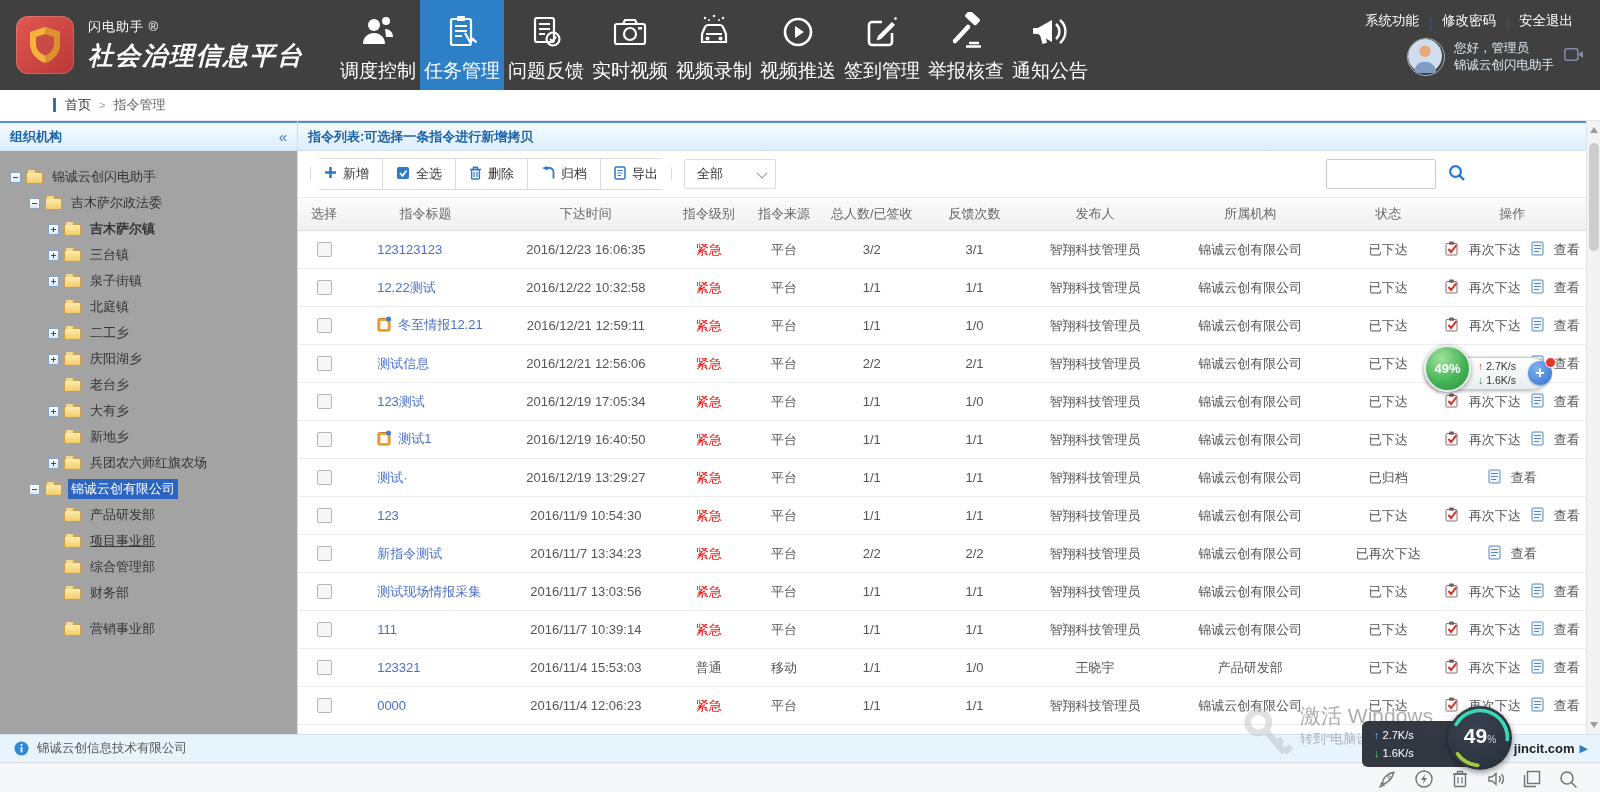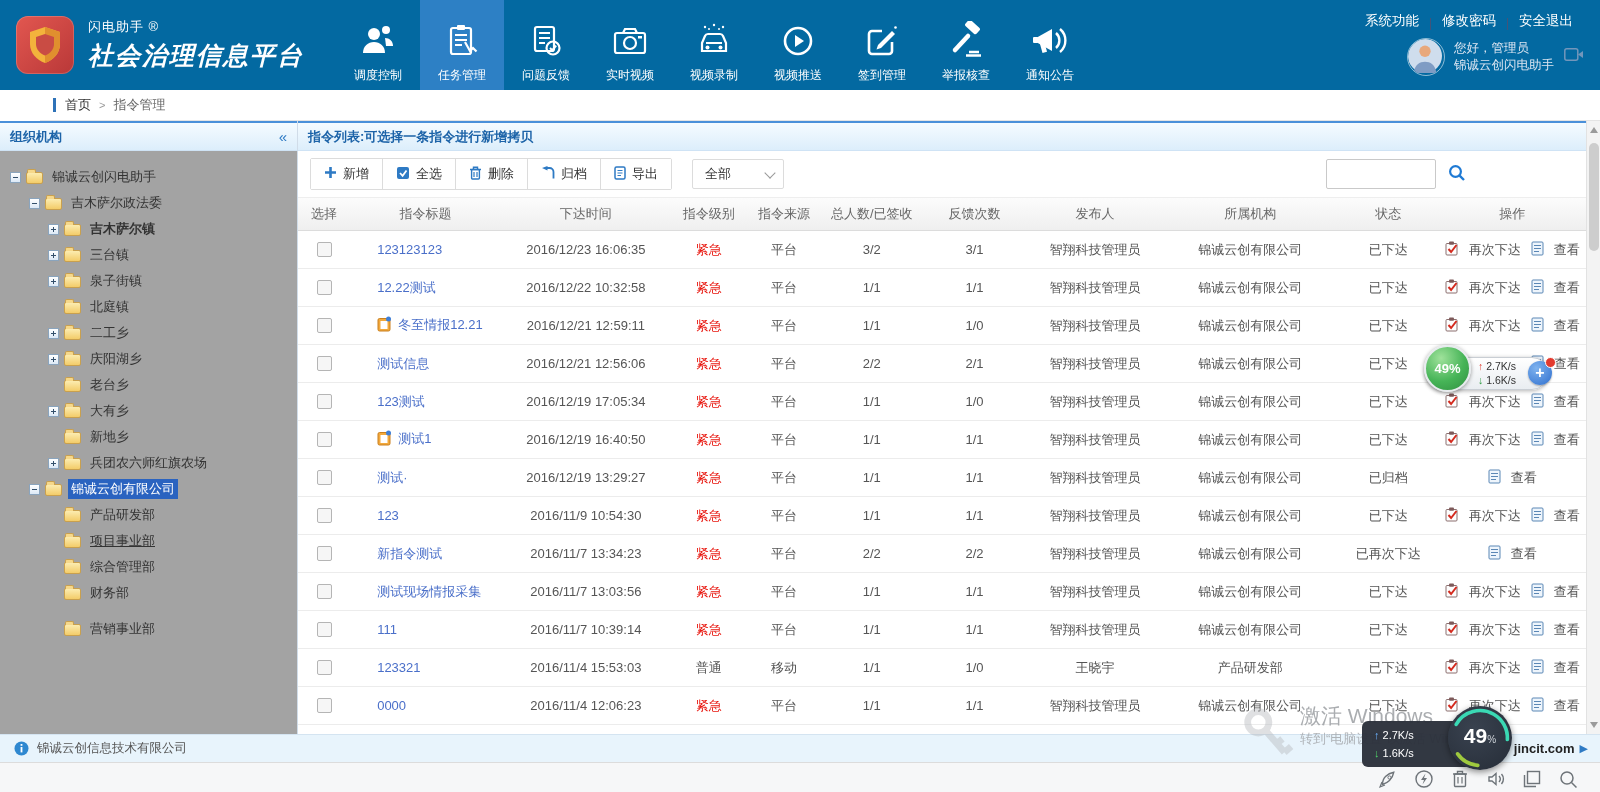--- a/index.html
+++ b/index.html
@@ -1,31 +1,31 @@
 <!DOCTYPE html>
 <html><head>
 <meta charset="utf-8">
 <style>
   html,body{margin:0;padding:0;}
   body{width:1600px;height:792px;position:relative;overflow:hidden;background:#fff;
        font-family:"Liberation Sans","DejaVu Sans",sans-serif;font-size:13px;color:#333;}
   
-  .header{height:90px;background:#0369a1;display:flex;align-items:stretch;}
+  .header{height:90px;background:#404040;display:flex;align-items:stretch;}
   .logo-wrap{display:flex;align-items:center;padding-left:16px;width:336px;box-sizing:border-box;flex:none;}
   .app-icon{width:58px;height:58px;border-radius:12px;background:linear-gradient(135deg,#e25750,#b93838);
             display:flex;align-items:center;justify-content:center;flex:none;box-shadow:inset 0 0 0 1px rgba(255,255,255,.18);}
   .titles{margin-left:14px;color:#fff;}
   .t1{font-size:13px;letter-spacing:1px;}
   .t2{font-size:25px;font-weight:bold;letter-spacing:2px;margin-top:3px;white-space:nowrap;font-style:italic;}
   .nav{display:flex;flex:none;}
   .nav-item{width:84px;display:flex;flex-direction:column;align-items:center;justify-content:flex-end;
             padding-bottom:6px;box-sizing:border-box;cursor:pointer;}
   .nav-item.active{background:#2d80c5;}
   .nav-ico{height:46px;display:flex;align-items:center;justify-content:center;}
-  .nav-label{color:#fff;font-size:12px;margin-top:3px;white-space:nowrap;}
+  .nav-label{color:#fff;font-size:19px;margin-top:3px;white-space:nowrap;}
   .header-right{margin-left:auto;padding:12px 16px 0 0;display:flex;flex-direction:column;align-items:flex-end;}
   .top-links{display:flex;align-items:flex-end;color:#fff;font-size:13.5px;}
   .top-link{padding:0 11px;cursor:pointer;white-space:nowrap;}
   .top-sep{width:1px;height:12px;background:#41547a;}
   .user-row{display:flex;align-items:center;margin-top:8px;color:#dde6f2;font-size:12.5px;line-height:17px;}
   .avatar{width:36px;height:36px;border-radius:50%;overflow:hidden;border:1px solid rgba(255,255,255,.55);margin-right:9px;flex:none;}
   .cam{margin-left:10px;opacity:.8;}
   
   .breadcrumb{height:30px;background:#fff;border-bottom:1px solid #e4e4e4;display:flex;align-items:center;
               padding-left:13px;font-size:13px;color:#555;margin-left:40px;}
@@ -48,25 +48,25 @@
   .exp.plus::after{content:"";position:absolute;top:2px;bottom:2px;left:4px;width:1px;background:#34506b;}
   .exp.none{visibility:hidden;}
   .folder{width:17px;height:12px;background:linear-gradient(#fcecb0,#f3cc69);border:1px solid #c9a04e;
           border-radius:2px;position:relative;margin:2px 6px 0 0;flex:none;box-sizing:border-box;}
   .folder::before{content:"";position:absolute;top:-4px;left:0px;width:7px;height:3px;background:#f6d88a;
                   border:1px solid #c9a04e;border-bottom:none;border-radius:2px 2px 0 0;}
   .tree-label{padding:1px 3px;}
   .tree-label.selected{background:#2a63c0;color:#fff;}
   .main{flex:1;background:#fff;display:flex;flex-direction:column;box-sizing:border-box;min-width:0;}
   .toolbar{height:46px;display:flex;align-items:center;padding:0 12px;border-bottom:1px solid #eee;flex:none;}
-  .btn-group{display:flex;border:1px solid #dcdcdc;border-radius:2px;}
+  .btn-group{display:flex;border:1px solid #dcdcdc;border-radius:12px;}
   .tb-btn{height:30px;display:flex;align-items:center;padding:0 13px;border-right:1px solid #dcdcdc;
           font-size:13px;color:#333;gap:6px;cursor:pointer;background:#fff;}
   .tb-btn:last-child{border-right:none;}
-  .dropdown{width:92px;height:30px;border:1px solid #dcdcdc;border-radius:2px;margin-left:20px;display:flex;
+  .dropdown{width:92px;height:30px;border:1px solid #dcdcdc;border-radius:2px;margin-left:12px;display:flex;
             align-items:center;justify-content:space-between;padding:0 9px 0 12px;font-size:13px;color:#333;
             box-sizing:border-box;cursor:pointer;}
   .chev{width:7px;height:7px;border-right:1.6px solid #999;border-bottom:1.6px solid #999;
         transform:rotate(45deg);margin-top:-3px;}
   .searchbox{margin-left:auto;margin-right:108px;display:flex;align-items:center;}
   .search-input{width:96px;height:28px;border:1px solid #c9c9c9;border-radius:2px;outline:none;padding:0 6px;font-size:13px;}
   .search-btn{margin-left:12px;background:none;border:none;cursor:pointer;padding:0;display:flex;}
   table{width:100%;border-collapse:collapse;table-layout:fixed;font-size:13px;color:#555;}
   thead th{height:30px;background:linear-gradient(#fcfcfc,#efefef);border-bottom:1px solid #dcdcdc;
            font-weight:normal;color:#666;white-space:nowrap;overflow:hidden;}

